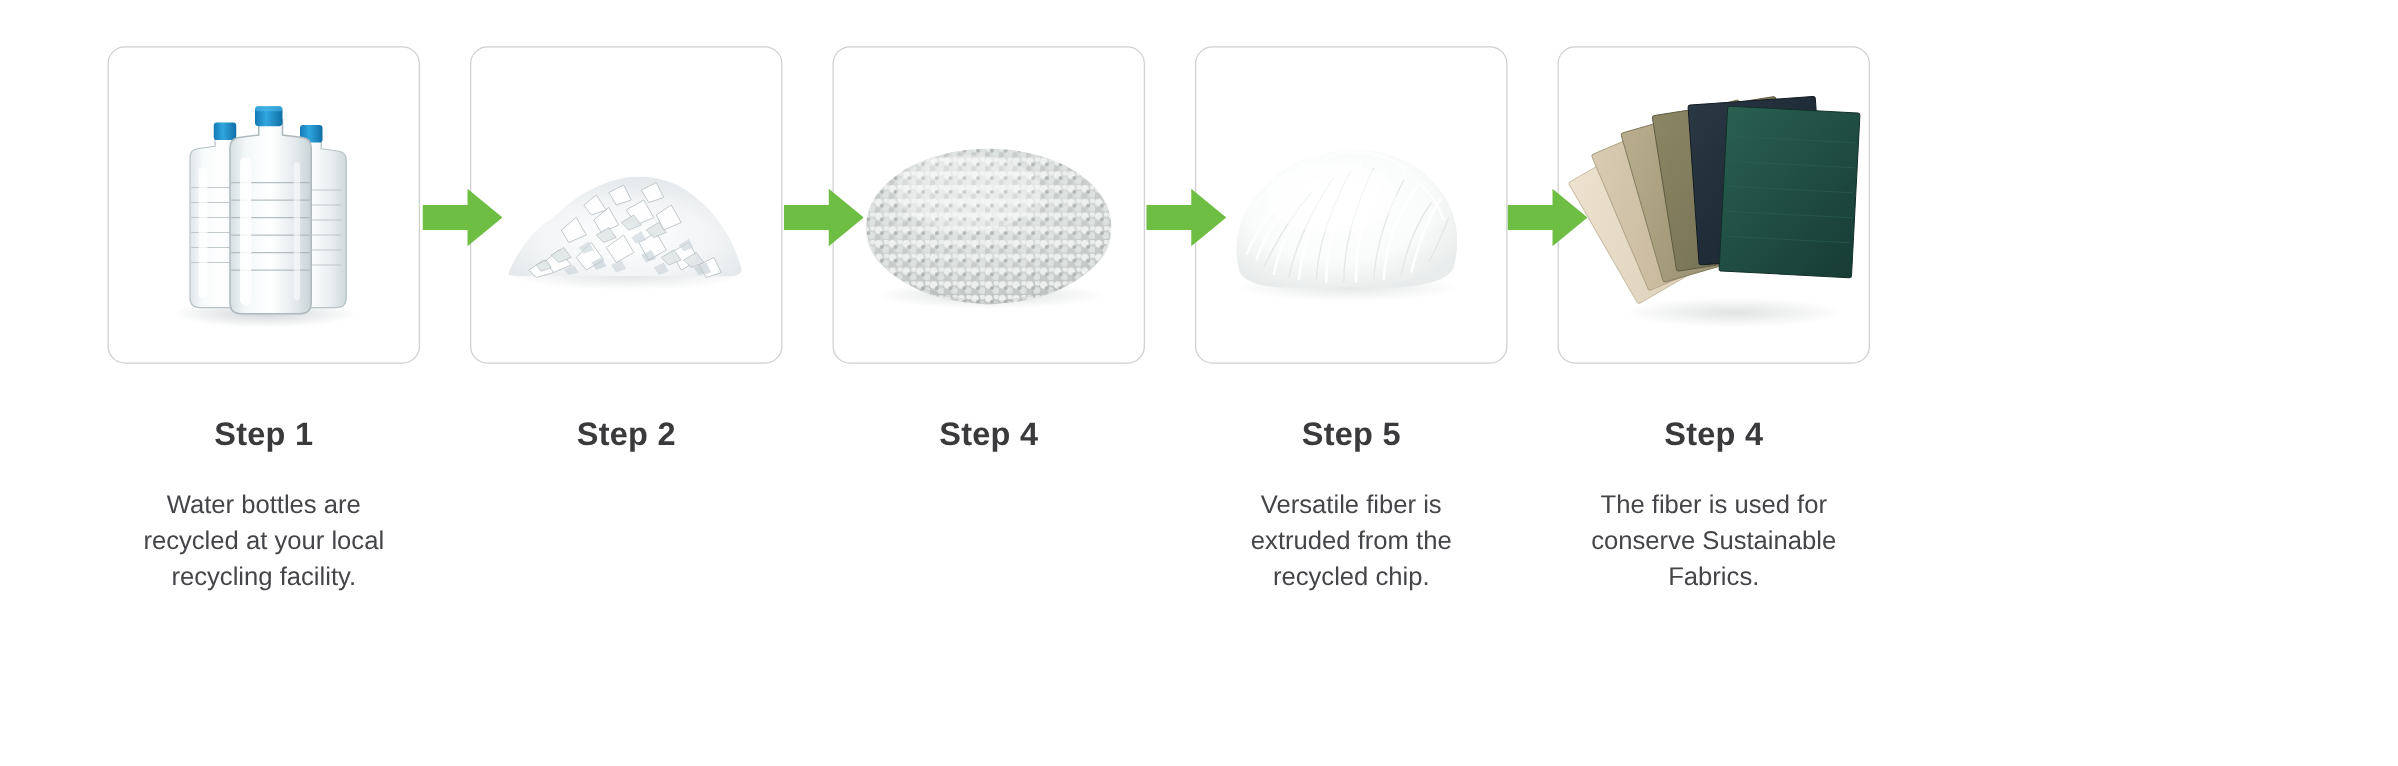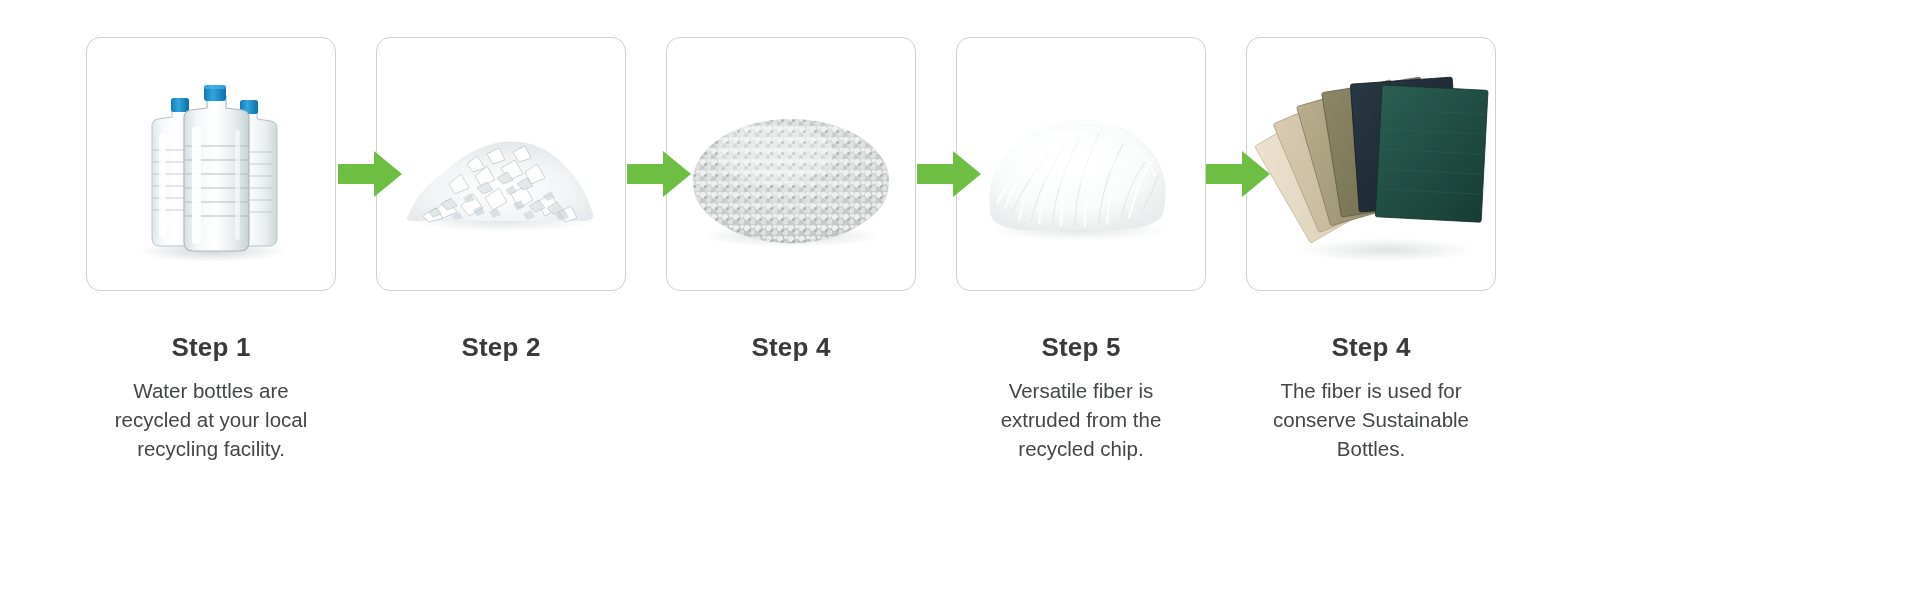--- a/index.html
+++ b/index.html
@@ -68,21 +68,21 @@
     margin-top: 42px;
     font-size: 26px;
     font-weight: bold;
     color: #3a3a3c;
     letter-spacing: 0.2px;
     text-align: center;
     line-height: 1.1;
   }
 
   .step-desc {
-    margin-top: 14px;
+    margin-top: 27px;
     font-size: 20.5px;
     font-weight: normal;
     color: #444548;
     text-align: center;
     line-height: 1.42;
     width: 236px;
     white-space: pre-line;
   }
 
   
@@ -404,21 +404,21 @@
                   <line x1="128" y1="152" x2="228" y2="152"></line>
                 </g>
               </g>
             </g>
           </svg>
         </div>
       </div>
       <div class="step-title">Step 4</div>
       <div class="step-desc">The fiber is used for
 conserve Sustainable
-Bottles.</div>
+Fabrics.</div>
     </div>
 
   </div>
 
   <div class="arrow arrow-1">
     <svg viewBox="0 0 64 46" aria-hidden="true">
       <polygon points="0,13 36,13 36,0 64,23 36,46 36,33 0,33" fill="#6fbe44"></polygon>
     </svg>
   </div>
   <div class="arrow arrow-2">

